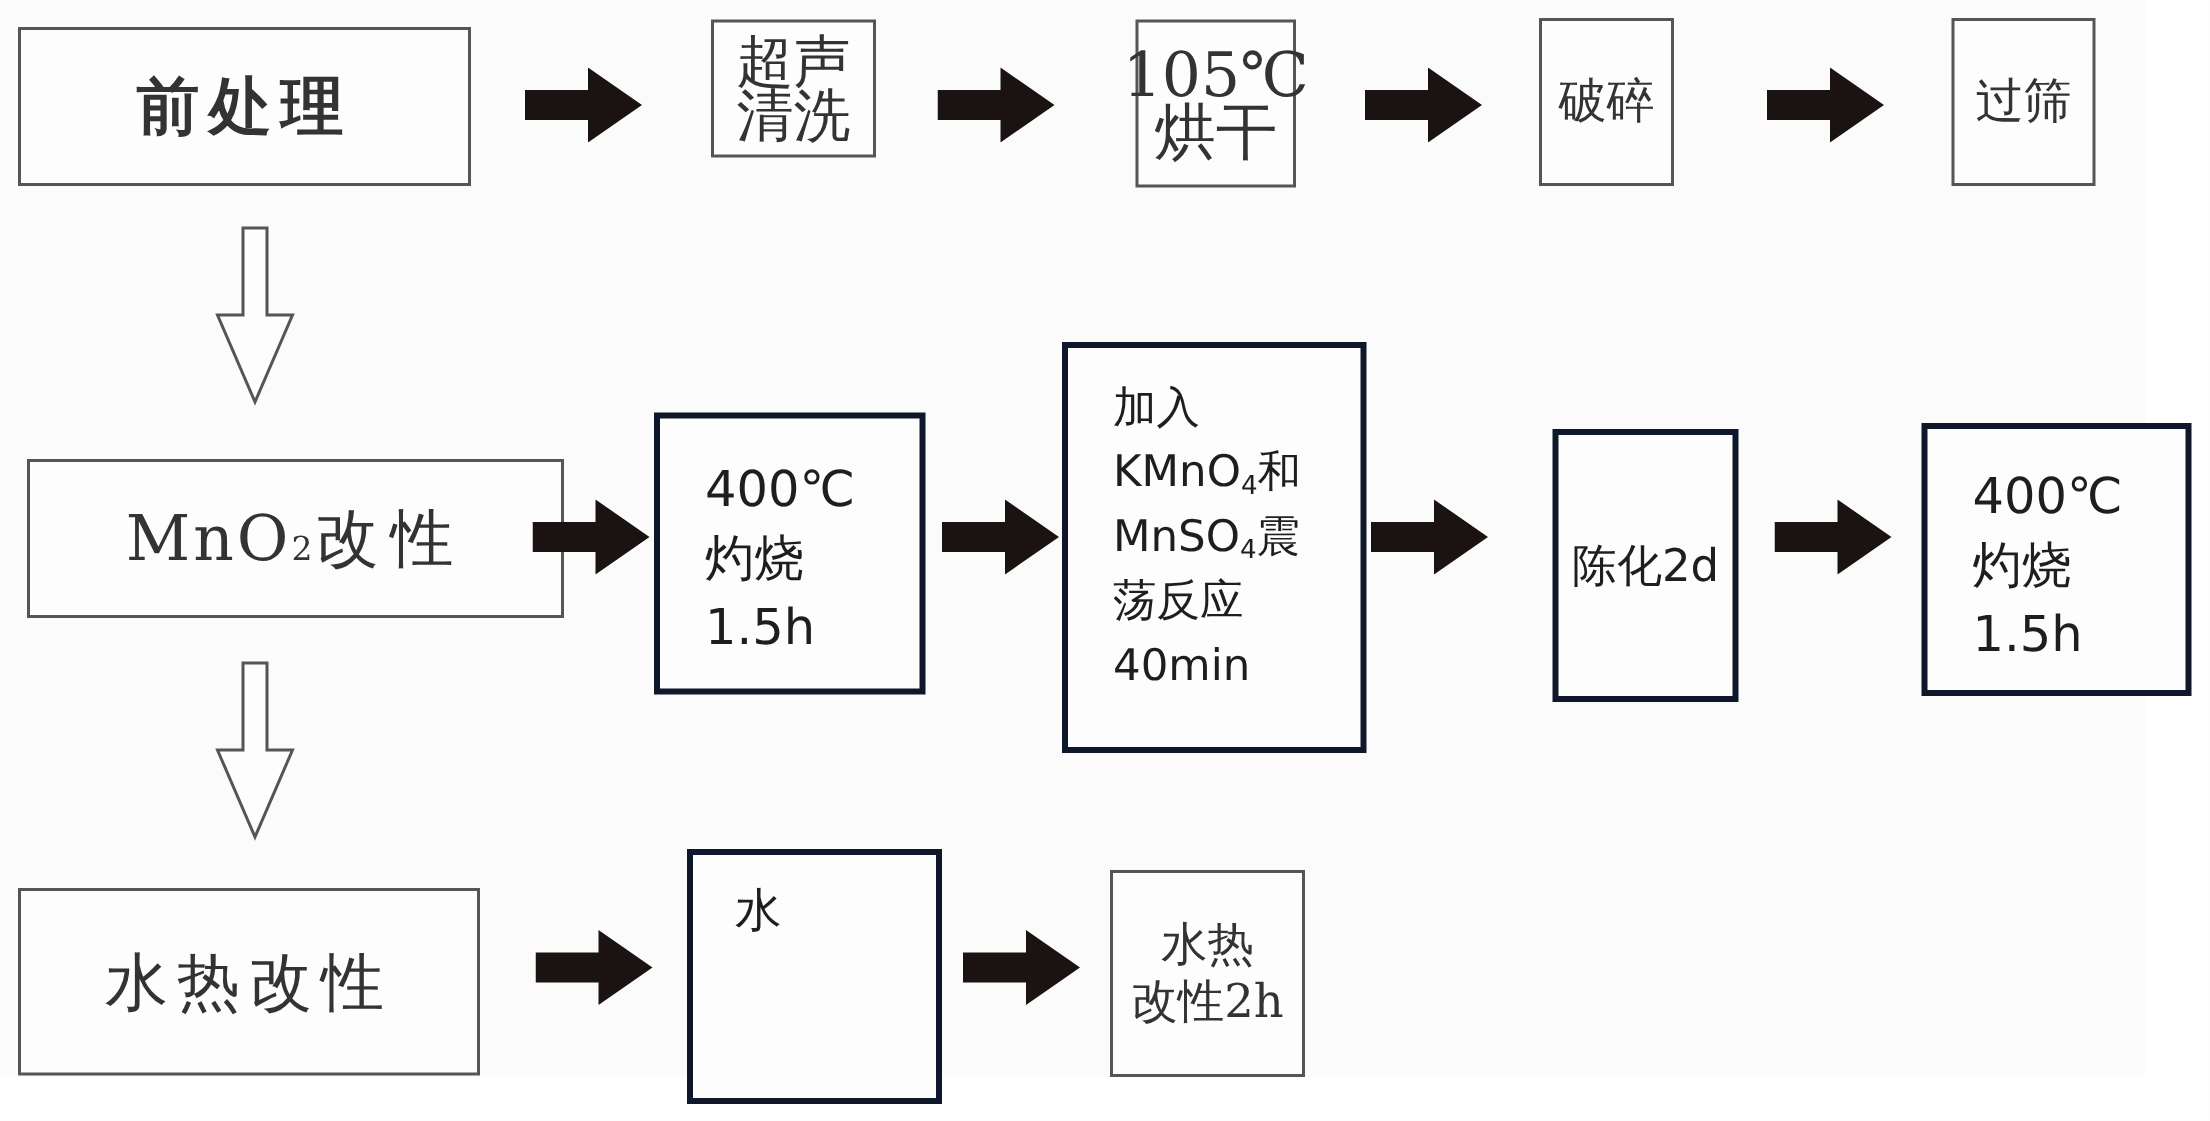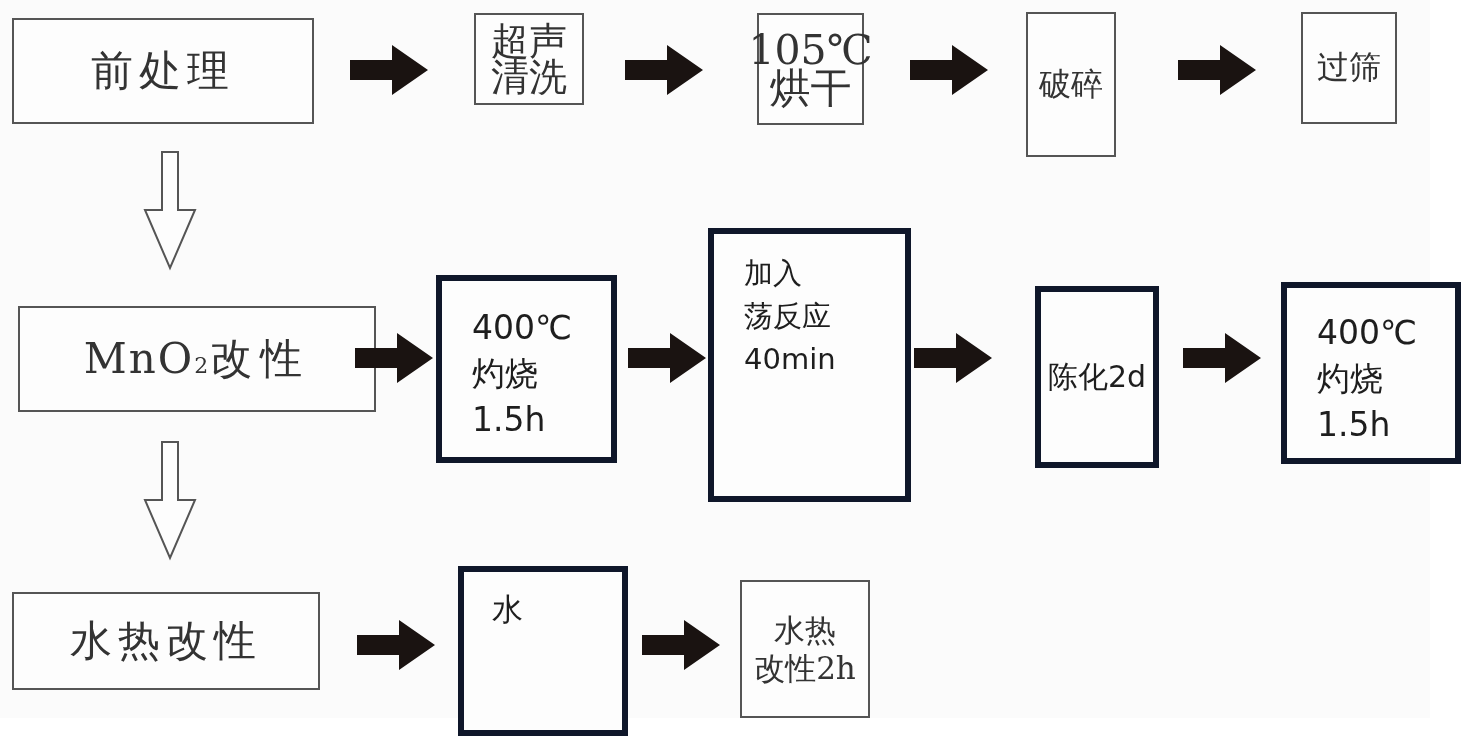--- a/index.html
+++ b/index.html
@@ -1,52 +1,52 @@
 <!DOCTYPE html>
 <html><head>
 <meta charset="utf-8">
 <style>
   html, body { margin:0; padding:0; }
   body { width:1473px; height:747px; background:#ffffff; position:relative; overflow:hidden;
          font-family:"DejaVu Serif", serif; color:#1a1a1a; }
   #canvas { position:absolute; left:0; top:0; width:1430px; height:718px; background:#fbfbfb; }
   .box { position:absolute; box-sizing:border-box; background:#fdfdfd; }
   .thin { border:2px solid #555; }
-  .thick { border:6px solid #0f172a; }
+  .thick { border:4px solid #0f172a; }
   .serif { font-family:"DejaVu Serif", serif; color:#333; }
   .sans { font-family:"DejaVu Sans", sans-serif; color:#1e1e1e; }
   .center { display:flex; align-items:center; justify-content:center; text-align:center; }
   .line { display:block; white-space:nowrap; }
   .arrow { position:absolute; }
   sub { font-size:60%; vertical-align:-0.3em; line-height:0; }
 </style>
 </head>
 <body>
 
 <div id="canvas">
 
-  <div class="box thin serif center" style="left:12px;top:18px;width:302px;height:106px;font-size:42px;letter-spacing:6px;">
+  <div class="box thin serif center" style="left:12px;top:18px;width:302px;height:106px;font-size:42px;letter-spacing:6px;font-weight:bold;">
     <span>前处理</span>
   </div>
 
   <div class="box thin serif center" style="left:474px;top:13px;width:110px;height:92px;font-size:38px;line-height:36px;">
     <div class="steplines">
         <span class="line">超声</span>
         <span class="line">清洗</span>
       </div>
   </div>
 
   <div class="box thin serif center" style="left:757px;top:13px;width:107px;height:112px;font-size:41px;line-height:38px;">
     <div class="steplines">
         <span class="line">105℃</span>
         <span class="line">烘干</span>
       </div>
   </div>
 
-  <div class="box thin serif center" style="left:1026px;top:12px;width:90px;height:145px;font-size:32px;">
+  <div class="box thin serif center" style="left:1026px;top:12px;width:90px;height:112px;font-size:32px;">
     <div class="steplines">
         <span class="line">破碎</span>
       </div>
   </div>
 
   <div class="box thin serif center" style="left:1301px;top:12px;width:96px;height:112px;font-size:32px;">
     <div class="steplines">
         <span class="line">过筛</span>
       </div>
   </div>
@@ -59,40 +59,42 @@
     <div class="steplines">
         <span class="line">400℃</span>
         <span class="line">灼烧</span>
         <span class="line">1.5h</span>
       </div>
   </div>
 
   <div class="box thick sans" style="left:708px;top:228px;width:203px;height:274px;font-size:29px;line-height:43px;padding:18px 0 0 30px;">
     <div class="steplines">
         <span class="line">加入</span>
+        <span class="line">KMnO<sub>4</sub>和</span>
+        <span class="line">MnSO<sub>4</sub>震</span>
         <span class="line">荡反应</span>
         <span class="line">40min</span>
       </div>
   </div>
 
   <div class="box thick sans center" style="left:993px;top:286px;width:124px;height:182px;font-size:30px;margin-left:42px;">
     <div class="steplines">
         <span class="line">陈化2d</span>
       </div>
   </div>
 
   <div class="box thick sans" style="left:1281px;top:282px;width:180px;height:182px;font-size:33px;line-height:46px;padding:22px 0 0 30px;">
     <div class="steplines">
         <span class="line">400℃</span>
         <span class="line">灼烧</span>
         <span class="line">1.5h</span>
       </div>
   </div>
 
-  <div class="box thin serif center" style="left:12px;top:592px;width:308px;height:98px;font-size:42px;letter-spacing:6px;">
+  <div class="box thin serif center" style="left:12px;top:592px;width:308px;height:125px;font-size:42px;letter-spacing:6px;">
     <span>水热改性</span>
   </div>
 
   <div class="box thick sans" style="left:458px;top:566px;width:170px;height:170px;font-size:31px;line-height:46px;padding:14px 0 0 28px;">
     <div class="steplines">
         <span class="line">水</span>
       </div>
   </div>
 
   <div class="box thin serif center" style="left:740px;top:580px;width:130px;height:138px;font-size:31px;line-height:38px;">

